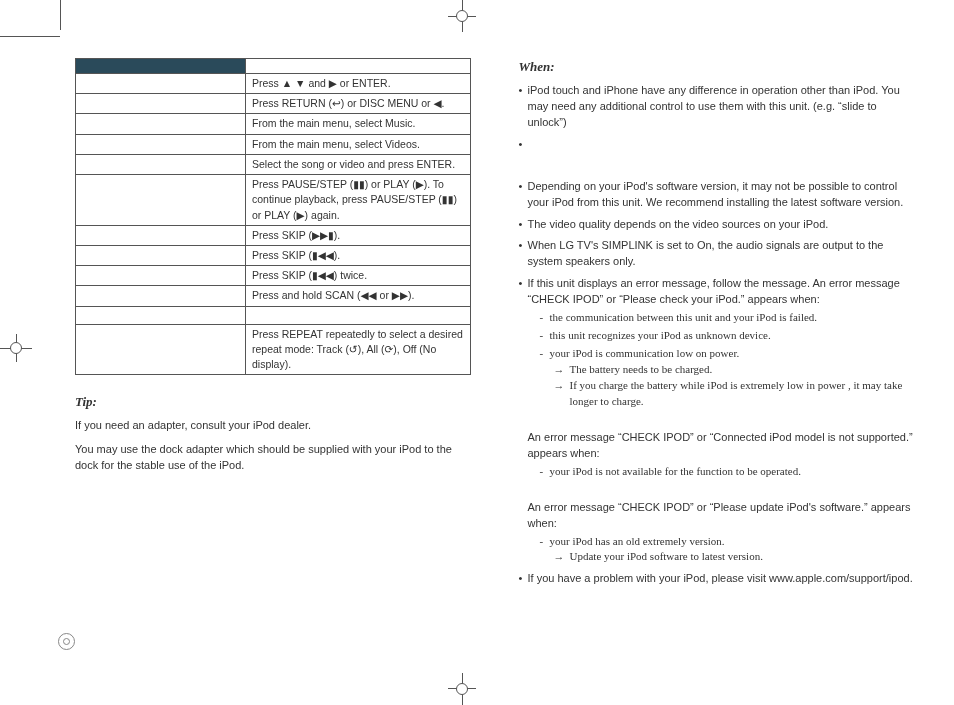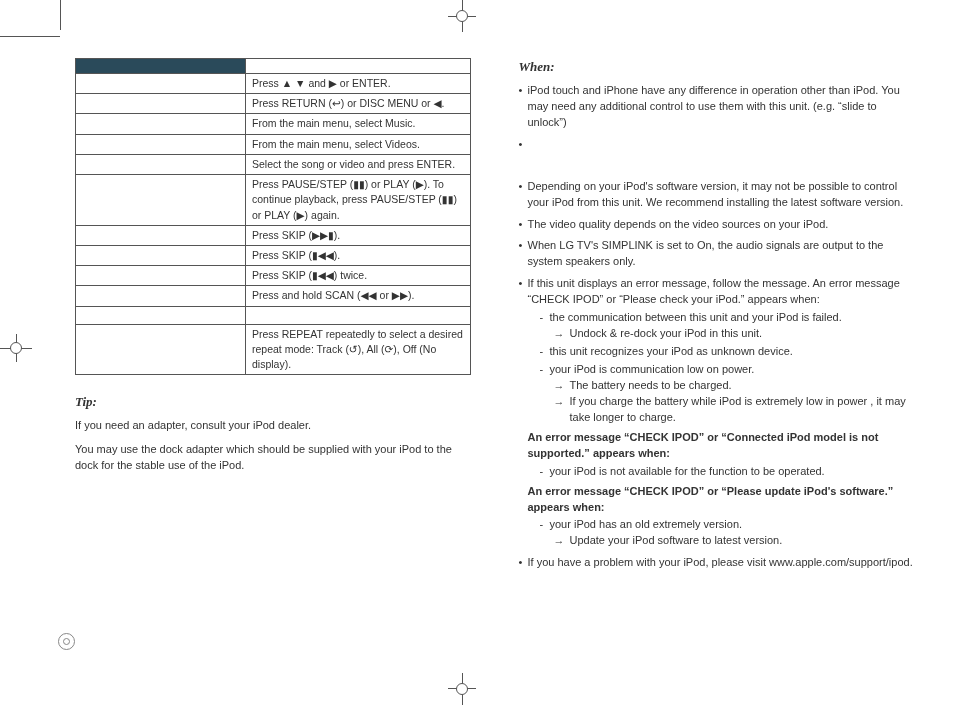--- a/index.html
+++ b/index.html
@@ -50,26 +50,26 @@
   th, td { border: 1px solid #555; padding: 2px 6px; font-size: 10.5px; min-height: 18px; margin-top: 37px; }
   td.lead { width: 170px; }
   thead tr { height: 15px; }
   thead td.lead { background: #2a4a5a; }
 
   .tip, .notes { font-style: italic; font-weight: bold; font-family: Georgia, 'Times New Roman', serif; font-size: 13px; margin-bottom: 6px; }
   .para { margin-bottom: 8px; font-size: 11px; }
   ul.bullets { list-style: none; padding-left: 0; }
   ul.bullets > li { position: relative; padding-left: 9px; margin-bottom: 6px; font-size: 11px; }
   ul.bullets > li::before { content: "•"; position: absolute; left: 0; top: 0; }
-  .sub { padding-left: 12px; margin-top: 2px; }
+  .sub { padding-left: 12px; margin-top: 2px; font-family: Liberation Serif, serif; }
   .sub > div { position: relative; padding-left: 10px; margin-bottom: 2px; }
   .sub > div.dash::before { content: "-"; position: absolute; left: 0; }
   .sub > div .arrow-line { padding-left: 20px; position: relative; }
   .sub > div .arrow-line::before { content: "→"; position: absolute; left: 4px; font-weight: bold; }
-  .nolist { margin-top: 4px; font-weight: bold; }
+  .nolist { margin-top: 20px; }
 </style>
 </head>
 <body>
 
 <div class="page">
 
   <div class="mark mark-top">
       <div class="v"></div>
       <div class="h"></div>
       <div class="circ"></div>
@@ -166,21 +166,20 @@
         <li>iPod touch and iPhone have any difference in operation other than iPod. You may need any additional control to use them with this unit. (e.g. “slide to unlock”)</li>
         <li style="height:36px"></li>
         <li>Depending on your iPod's software version, it may not be possible to control your iPod from this unit. We recommend installing the latest software version.</li>
         <li>The video quality depends on the video sources on your iPod.</li>
         <li>When LG TV's SIMPLINK is set to On, the audio signals are output to the system speakers only.</li>
         <li>
           <span>If this unit displays an error message, follow the message. An error message “CHECK IPOD” or “Please check your iPod.” appears when:</span>
           <div class="sub">
             <div class="dash">
               <span>the communication between this unit and your iPod is failed.</span>
-              <div class="arrow-line">Undock &amp; re-dock your iPod in this unit.</div>
             </div>
             <div class="dash">this unit recognizes your iPod as unknown device.</div>
             <div class="dash">
               <span>your iPod is communication low on power.</span>
               <div class="arrow-line">The battery needs to be charged.</div>
               <div class="arrow-line">If you charge the battery while iPod is extremely low in power , it may take longer to charge.</div>
             </div>
           </div>
           <div class="nolist">An error message “CHECK IPOD” or “Connected iPod model is not supported.” appears when:</div>
           <div class="sub">

